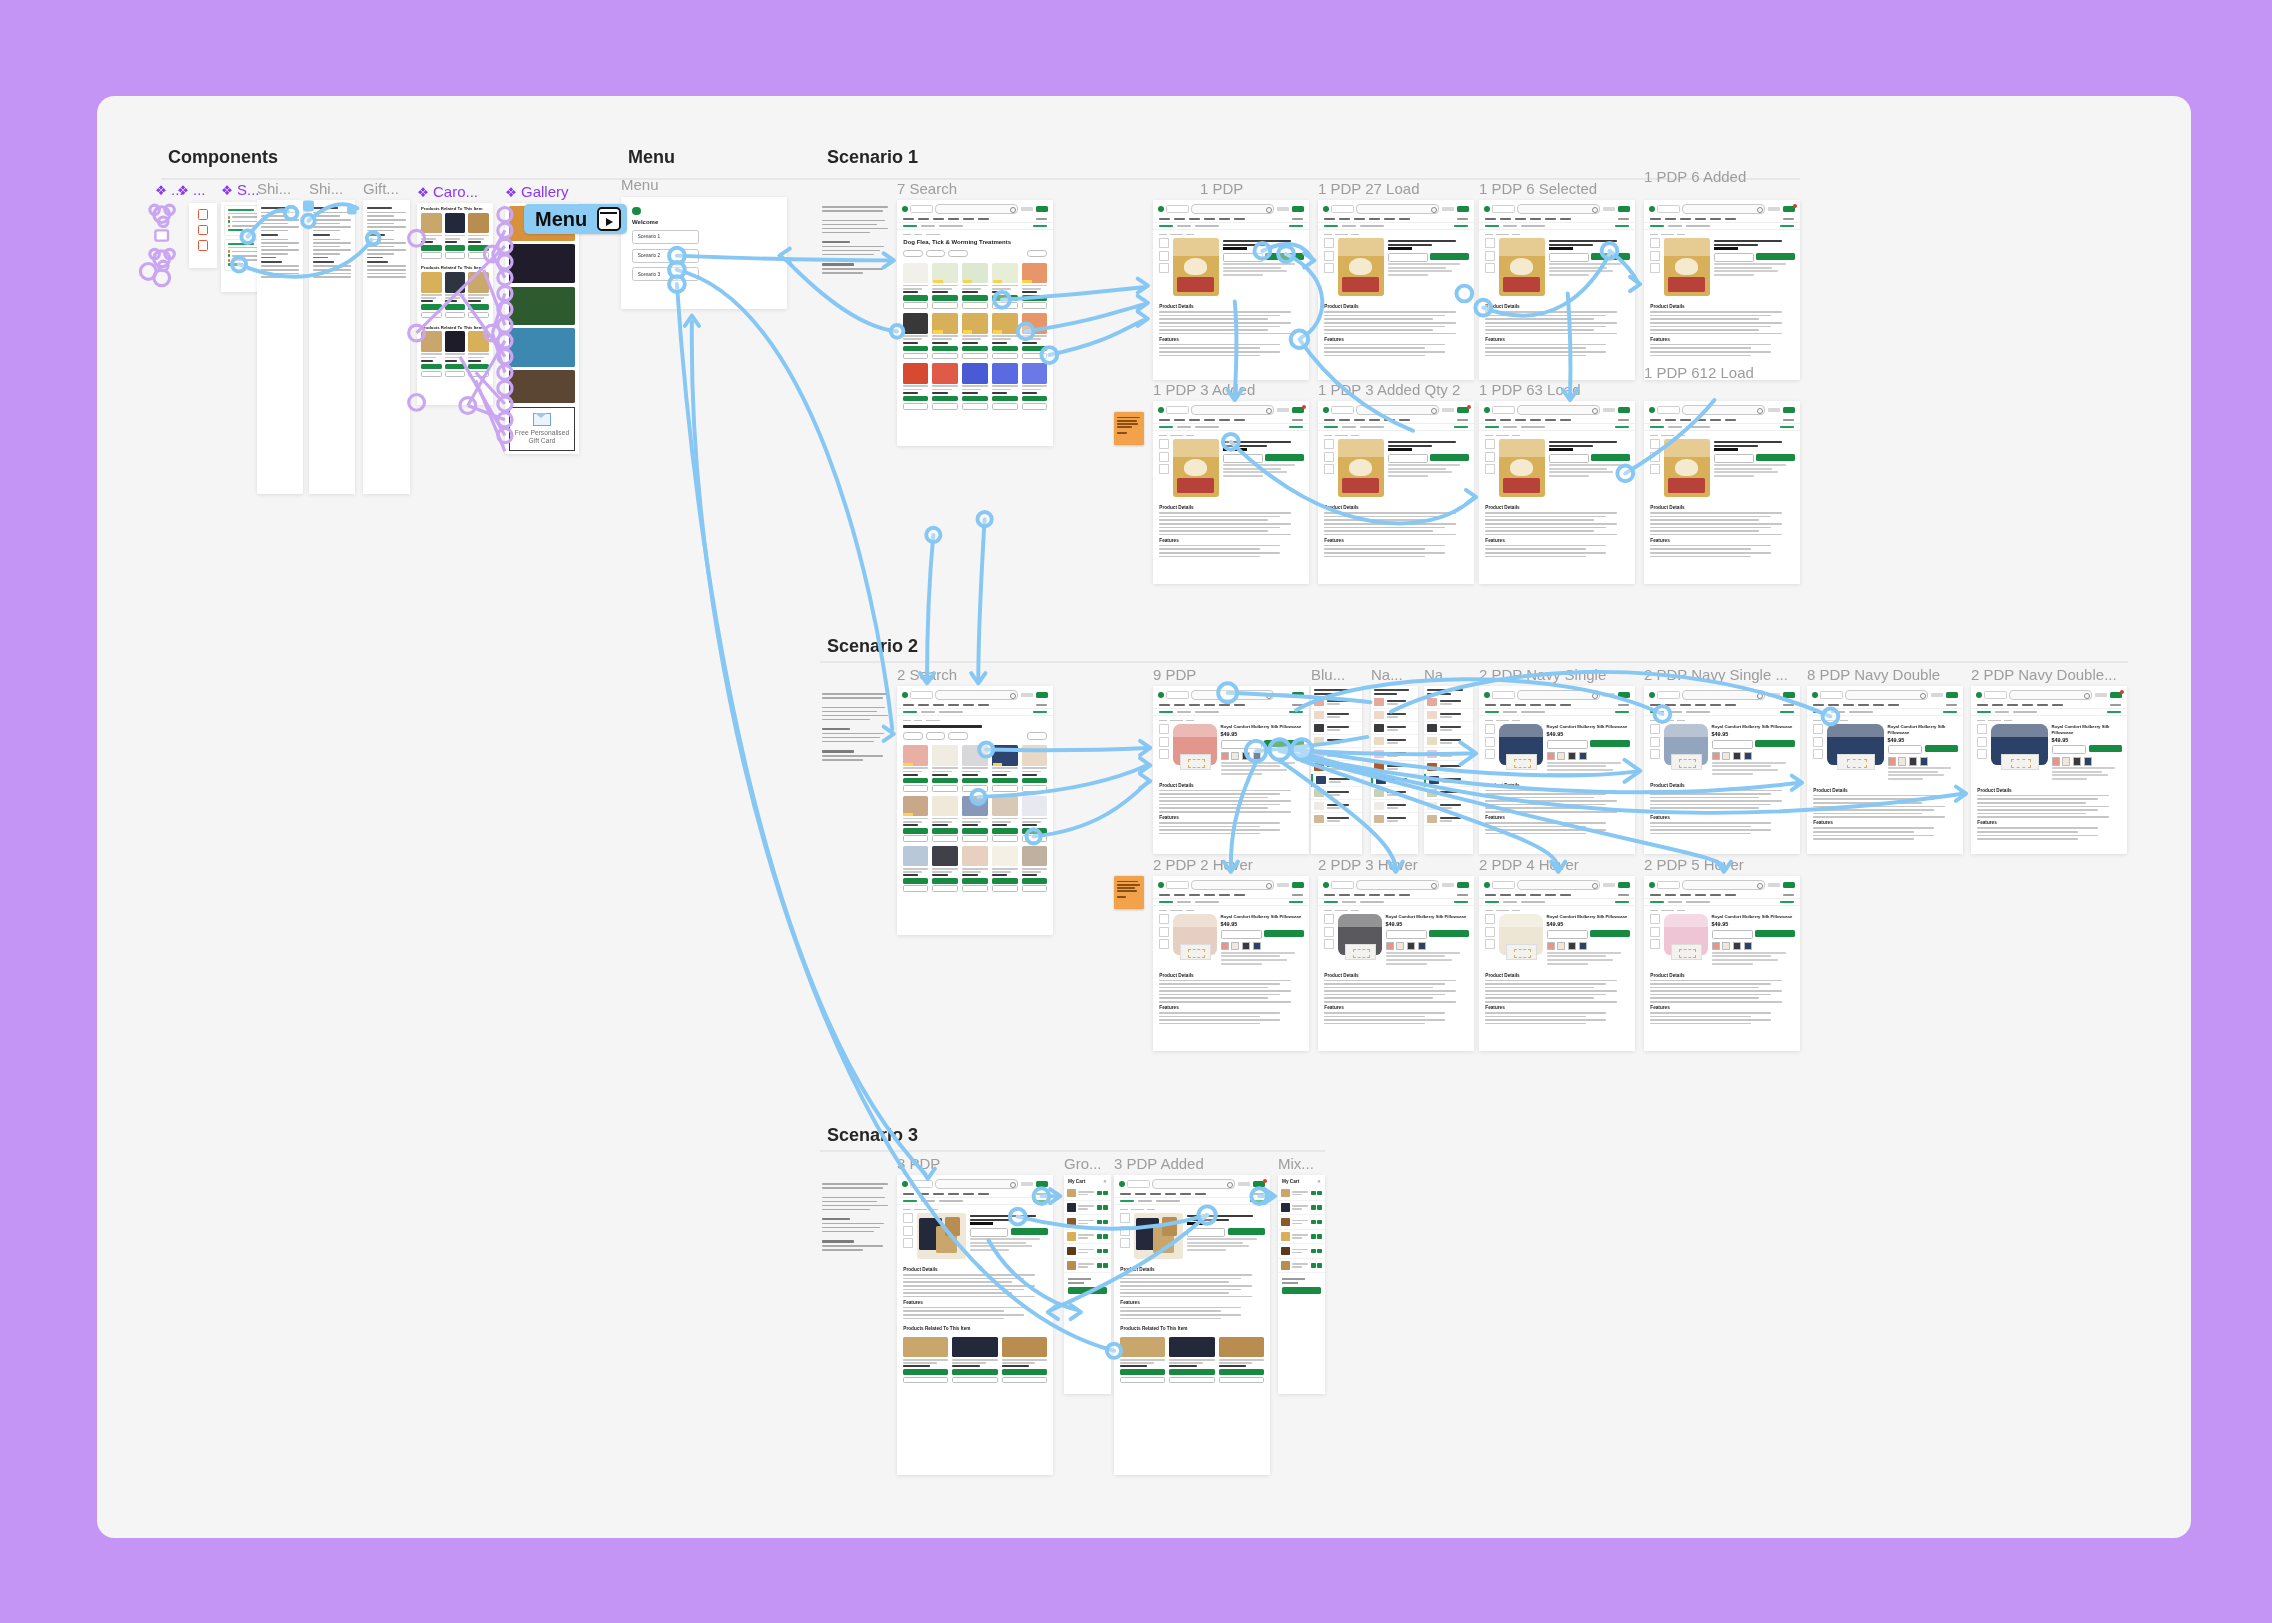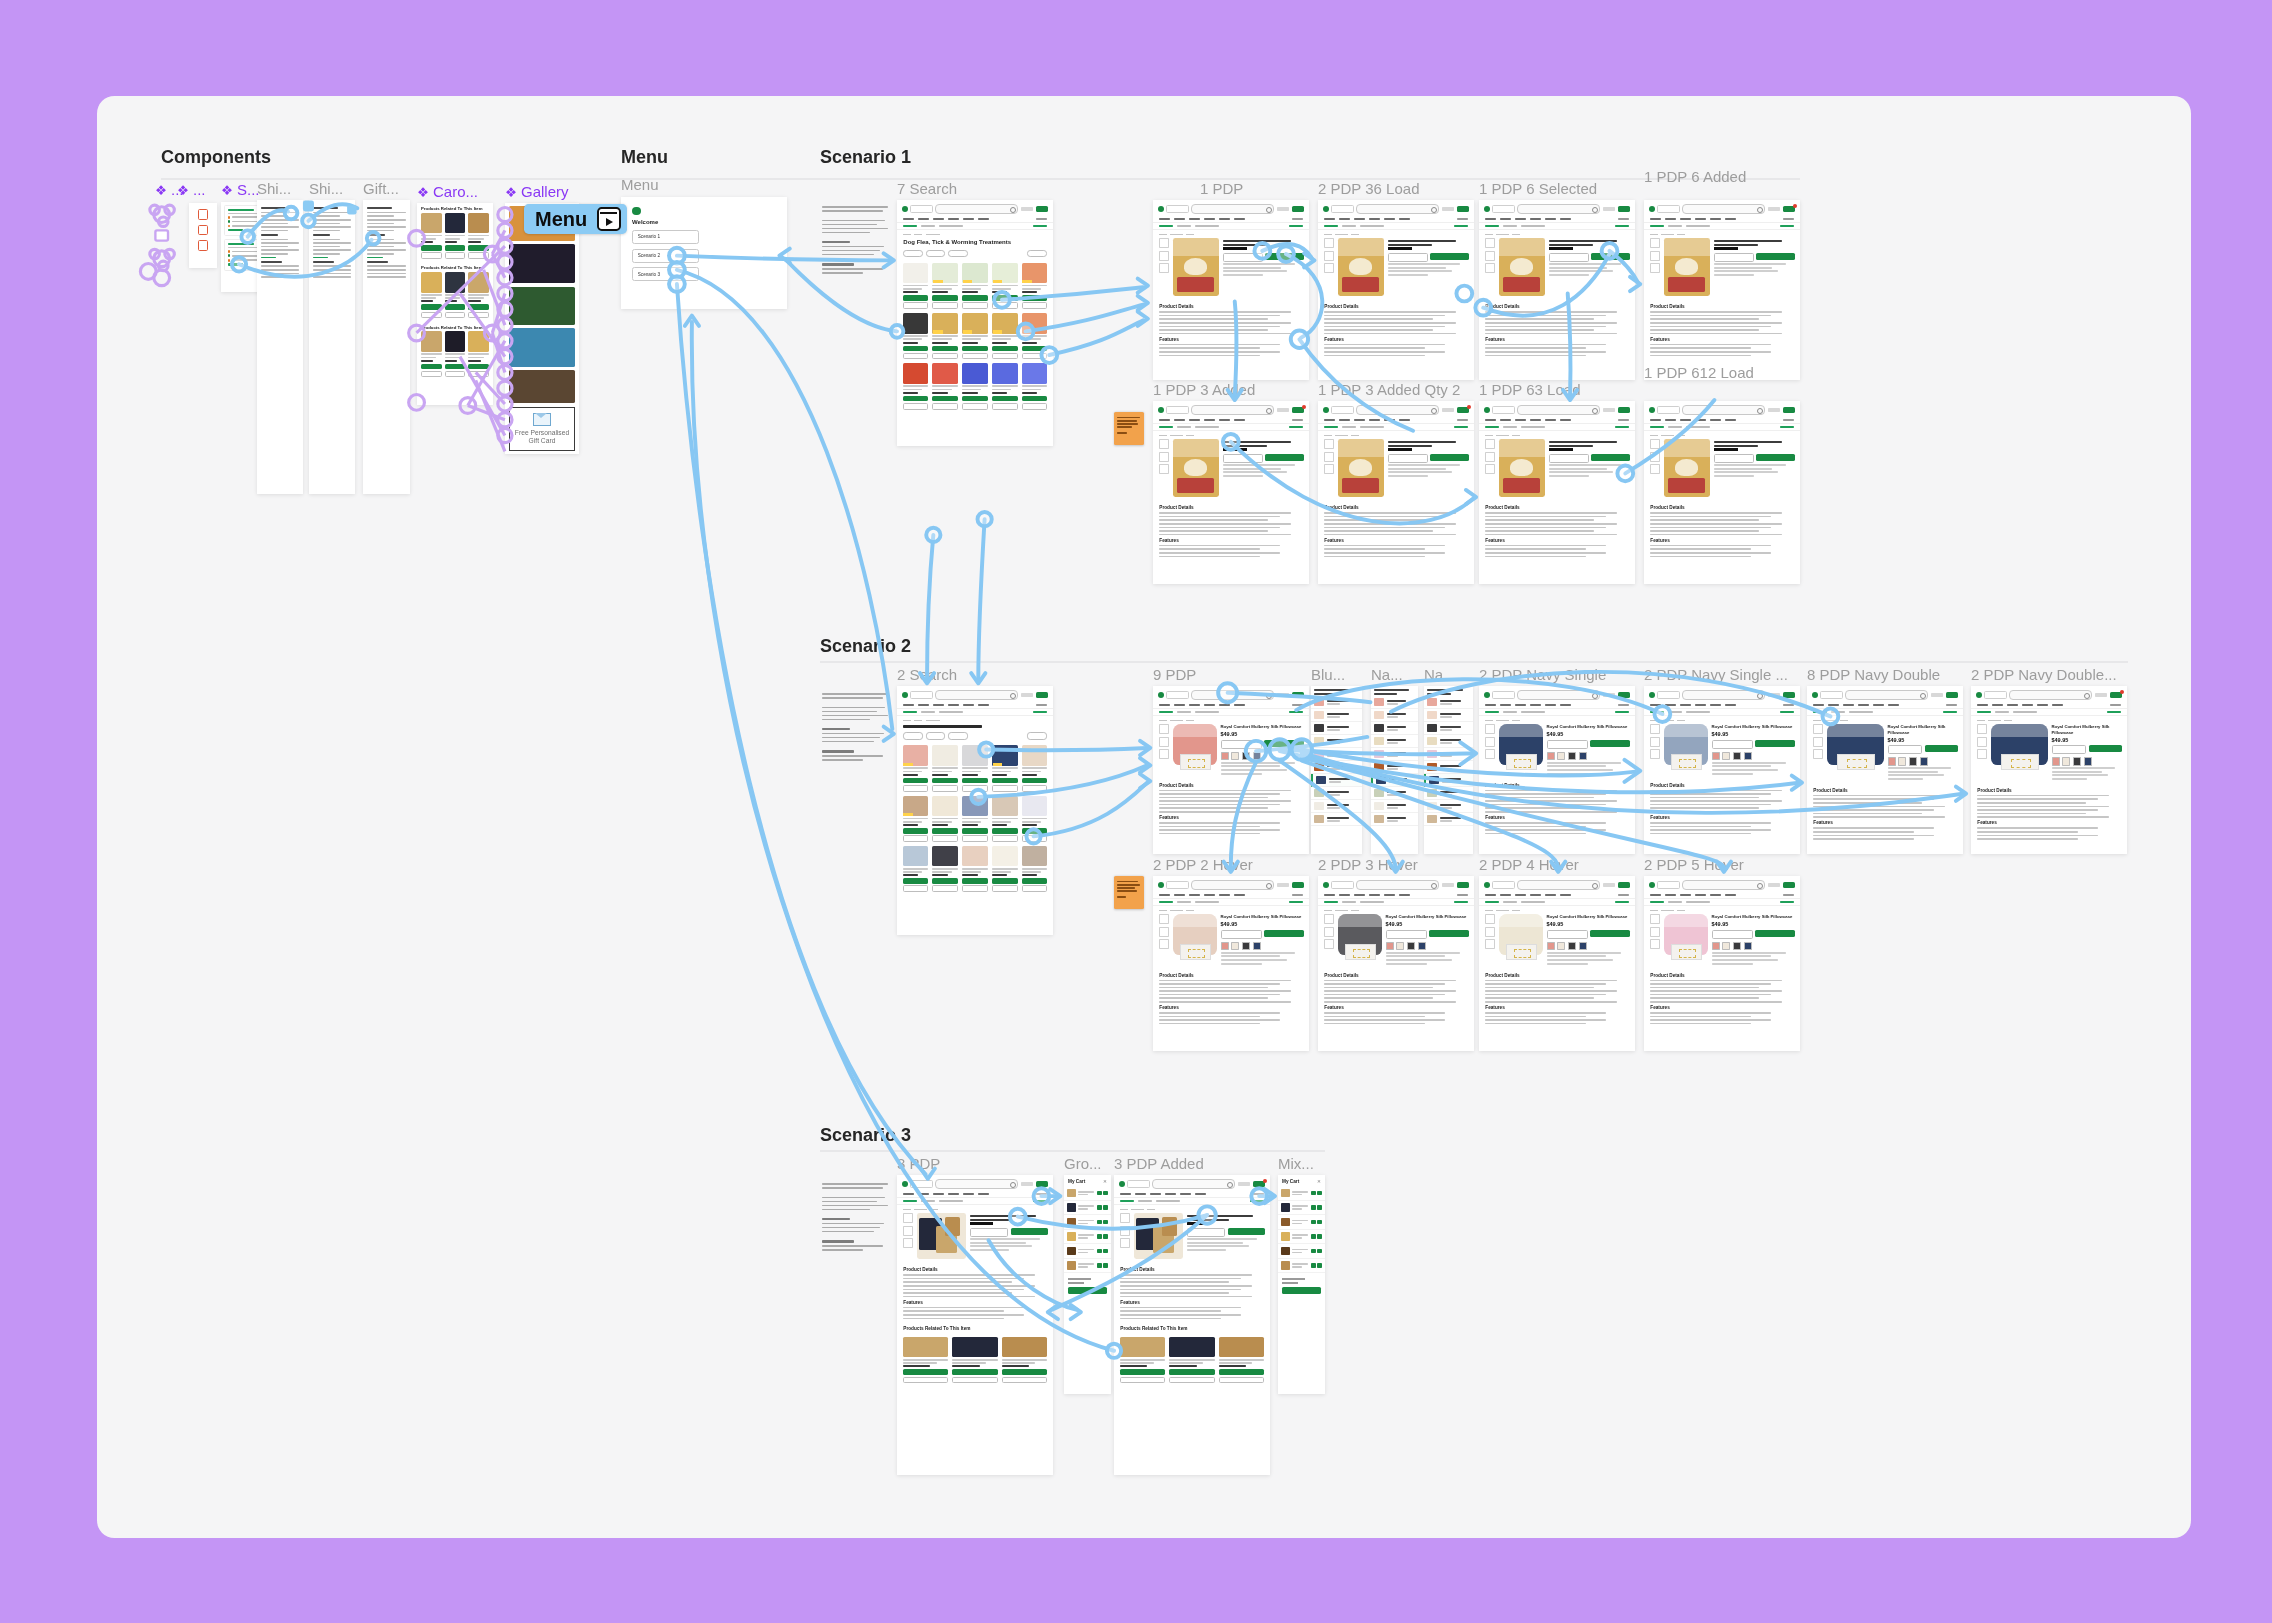--- a/index.html
+++ b/index.html
@@ -1,18 +1,18 @@
 <!DOCTYPE html>
 <html style="font-size:12.6px"><head>
 <meta charset="utf-8">
 <style>
   html,body{margin:0;padding:0;}
   body{width:2273px;height:1623px;background:#C495F5;font-family:"Liberation Sans",sans-serif;position:relative;overflow:hidden;}
   #canvas{position:absolute;left:97px;top:96px;width:2094px;height:1442px;background:#F5F5F6;border-radius:17.4px;overflow:hidden;}
-  .sec-title{position:absolute;font-size:18px;font-weight:700;color:#262626;white-space:nowrap;z-index:2;}
+  .sec-title{position:absolute;font-size:18px;font-weight:700;color:#262626;white-space:nowrap;z-index:2;margin-left:7px;}
   .divider{position:absolute;height:1.6px;background:#E7E7E9;z-index:1;}
   .frame-title{position:absolute;font-size:15px;color:#9D9D9D;white-space:nowrap;overflow:hidden;text-overflow:ellipsis;z-index:2;}
   .frame-title.comp{color:#8A38F5;font-weight:500;}
   .frame-title .dia{margin-right:4px;font-size:13.4px;}
   .frame{position:absolute;background:#ffffff;box-shadow:0 0.8px 4px rgba(0,0,0,.10);overflow:hidden;z-index:1;}
   svg.layer{position:absolute;left:0;top:0;z-index:3;pointer-events:none;}
   svg#purple-layer{z-index:2;}
   
   #menu-pill{position:absolute;z-index:5;background:#8CCBF4;border-radius:4.7px;display:flex;align-items:center;padding:0 6.3px 0 11px;box-shadow:0 0.8px 2.4px rgba(0,0,0,.15);}
   #menu-pill .lbl{font-size:20px;font-weight:700;color:#0d0d0d;margin-right:9.5px;}
@@ -826,21 +826,21 @@
         <i style="width:84%;"></i>
         <i style="width:76%;"></i>
         <i style="width:92%;"></i>
         <div class="h">Features</div>
         <i style="width:84%;"></i>
         <i style="width:70%;"></i>
         <i style="width:84%;"></i>
         <i style="width:70%;"></i>
       </div>
     </div>
-    <div class="frame-title" style="left: 1221px; top: 84px; max-width: 188px;"><span>2 PDP 36 Load</span></div>
+    <div class="frame-title" style="left: 1221px; top: 84px; max-width: 188px;"><span>1 PDP 27 Load</span></div>
     <div class="frame" style="left: 1221px; top: 104px; width: 156px; height: 180px;">
       <div class="mh">
         <span class="logo"></span>
         <span class="psel"></span>
         <span class="psearch"></span>
         <span class="tl"></span>
         <span class="cartb"></span>
       </div>
       <div class="mnav">
         <i></i>

